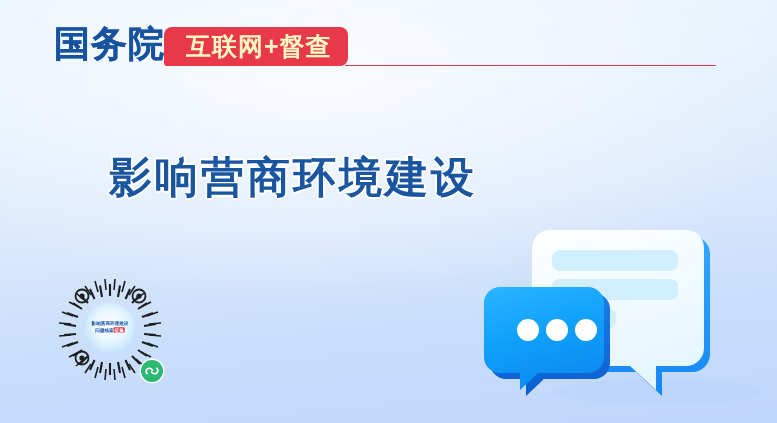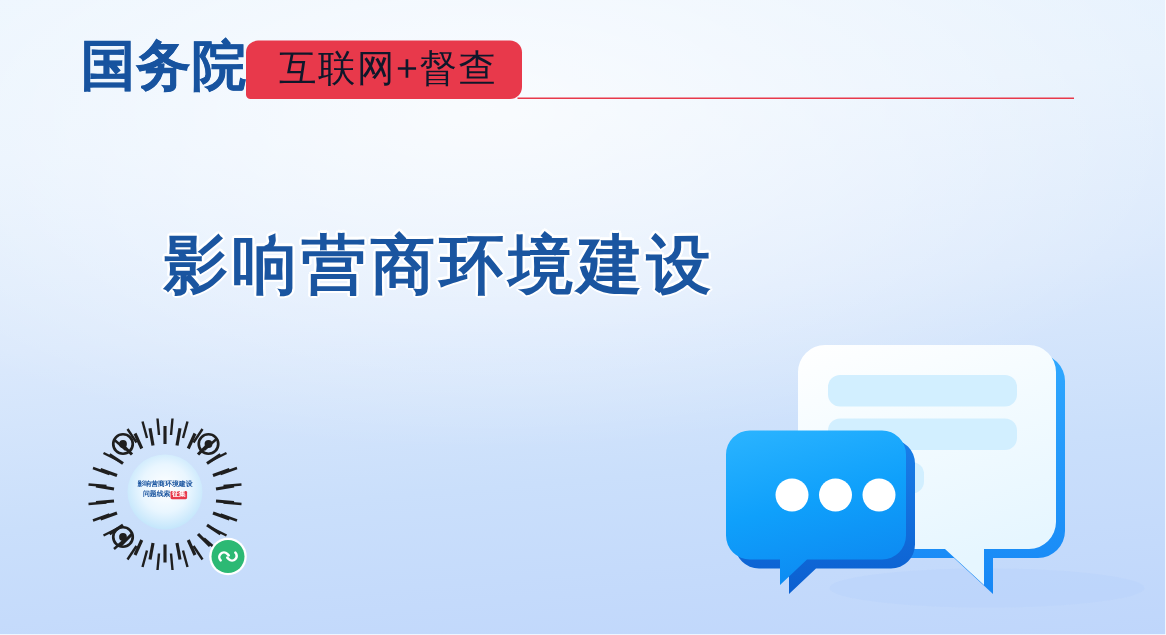--- a/index.html
+++ b/index.html
@@ -58,22 +58,22 @@
     height: 39px;
     padding: 0 16px 0 22px;
     display: flex;
     align-items: center;
     background: #e8394b;
     border-radius: 8px 8px 8px 3px;
     box-sizing: border-box;
   }
   .badge-text {
     font-size: 25px;
-    font-weight: 400;
-    color: #0f172a;
+    font-weight: 700;
+    color: #fef9c3;
     letter-spacing: 1px;
     line-height: 39px;
     white-space: nowrap;
   }
   .header-rule {
     position: absolute;
     left: 345px;
     top: 65px;
     width: 371px;
     height: 1px;

